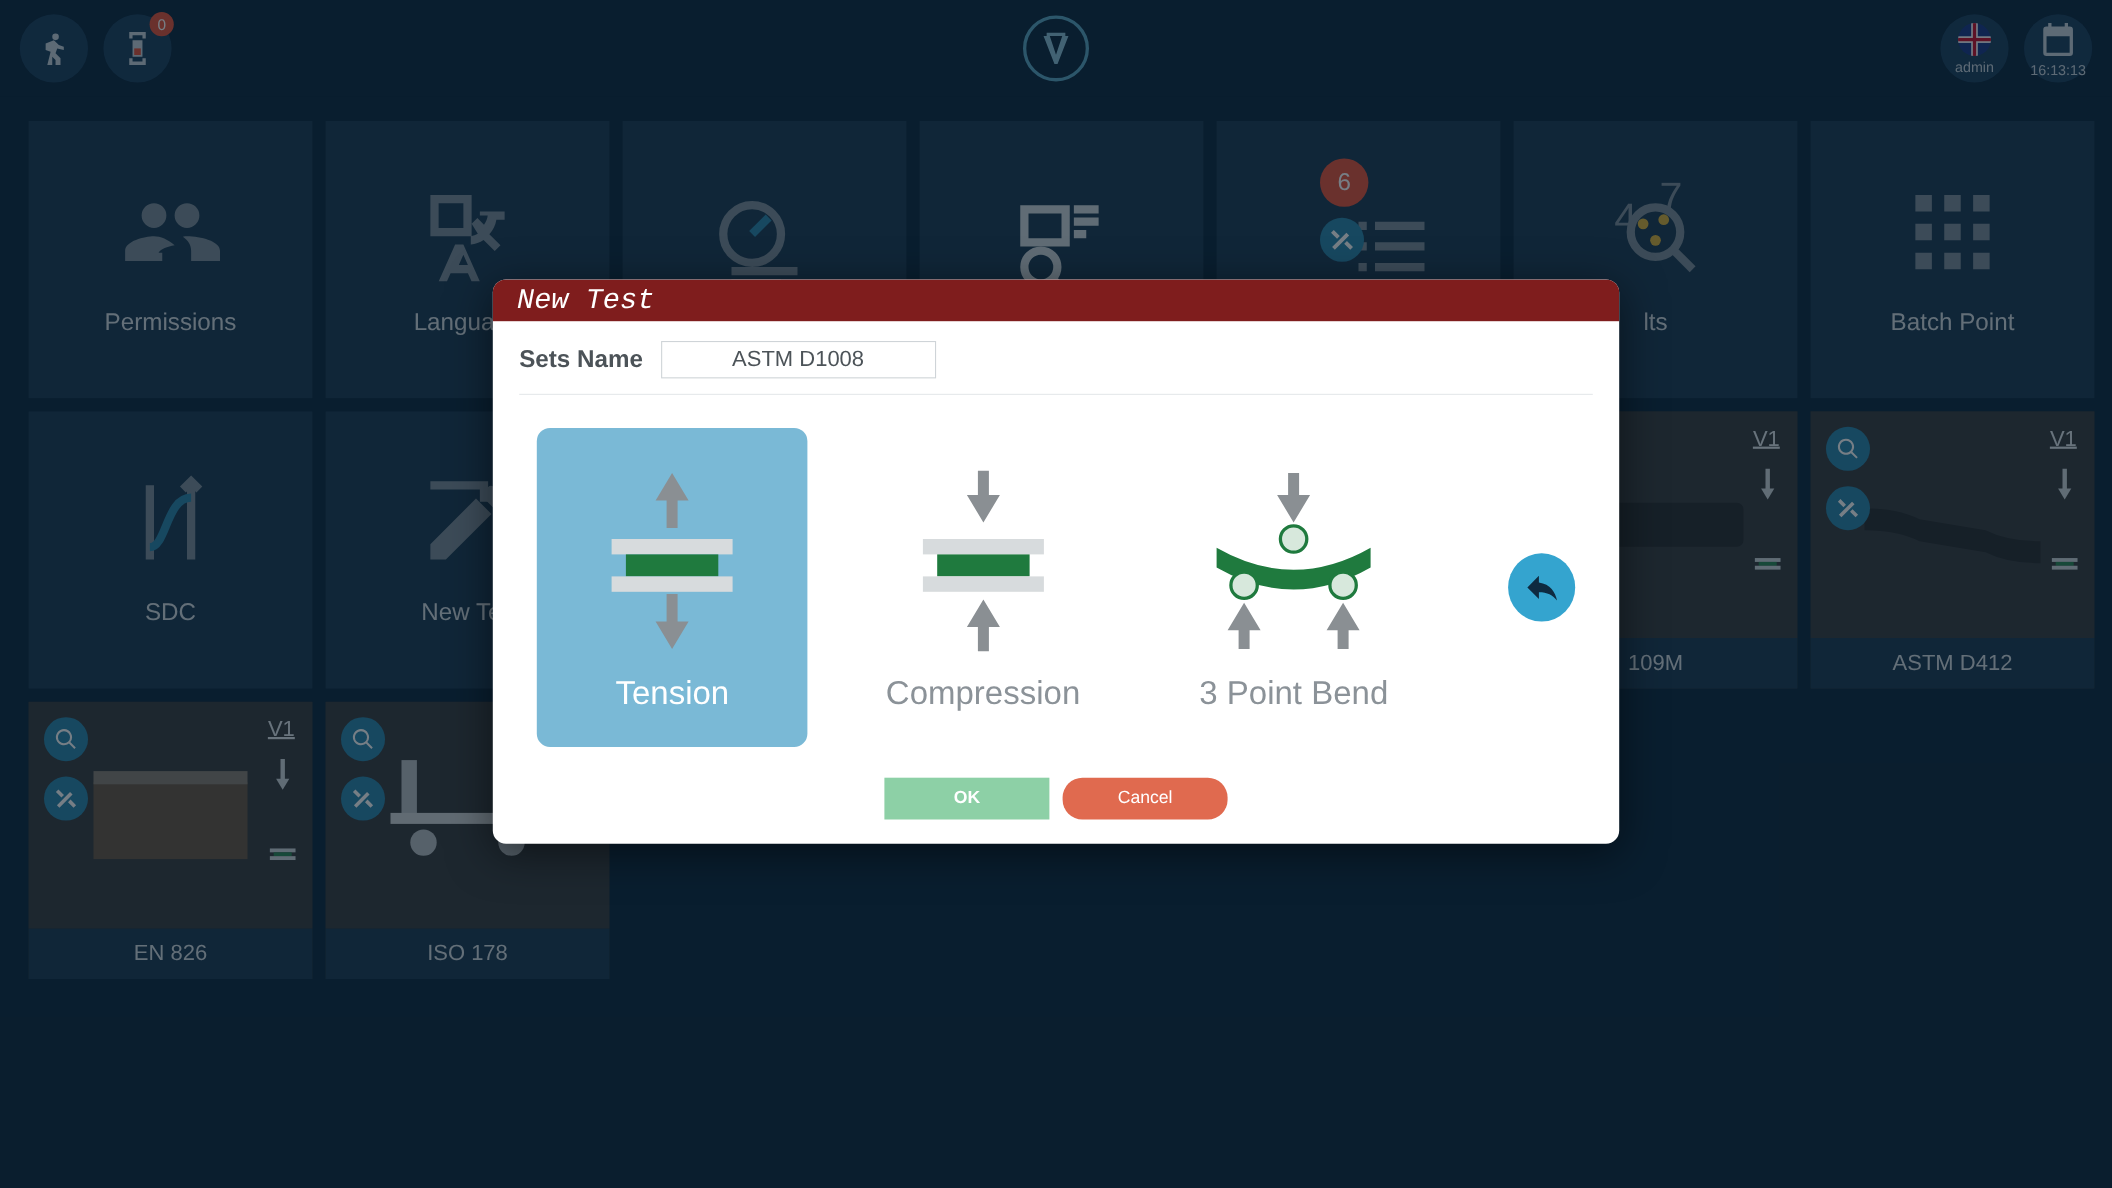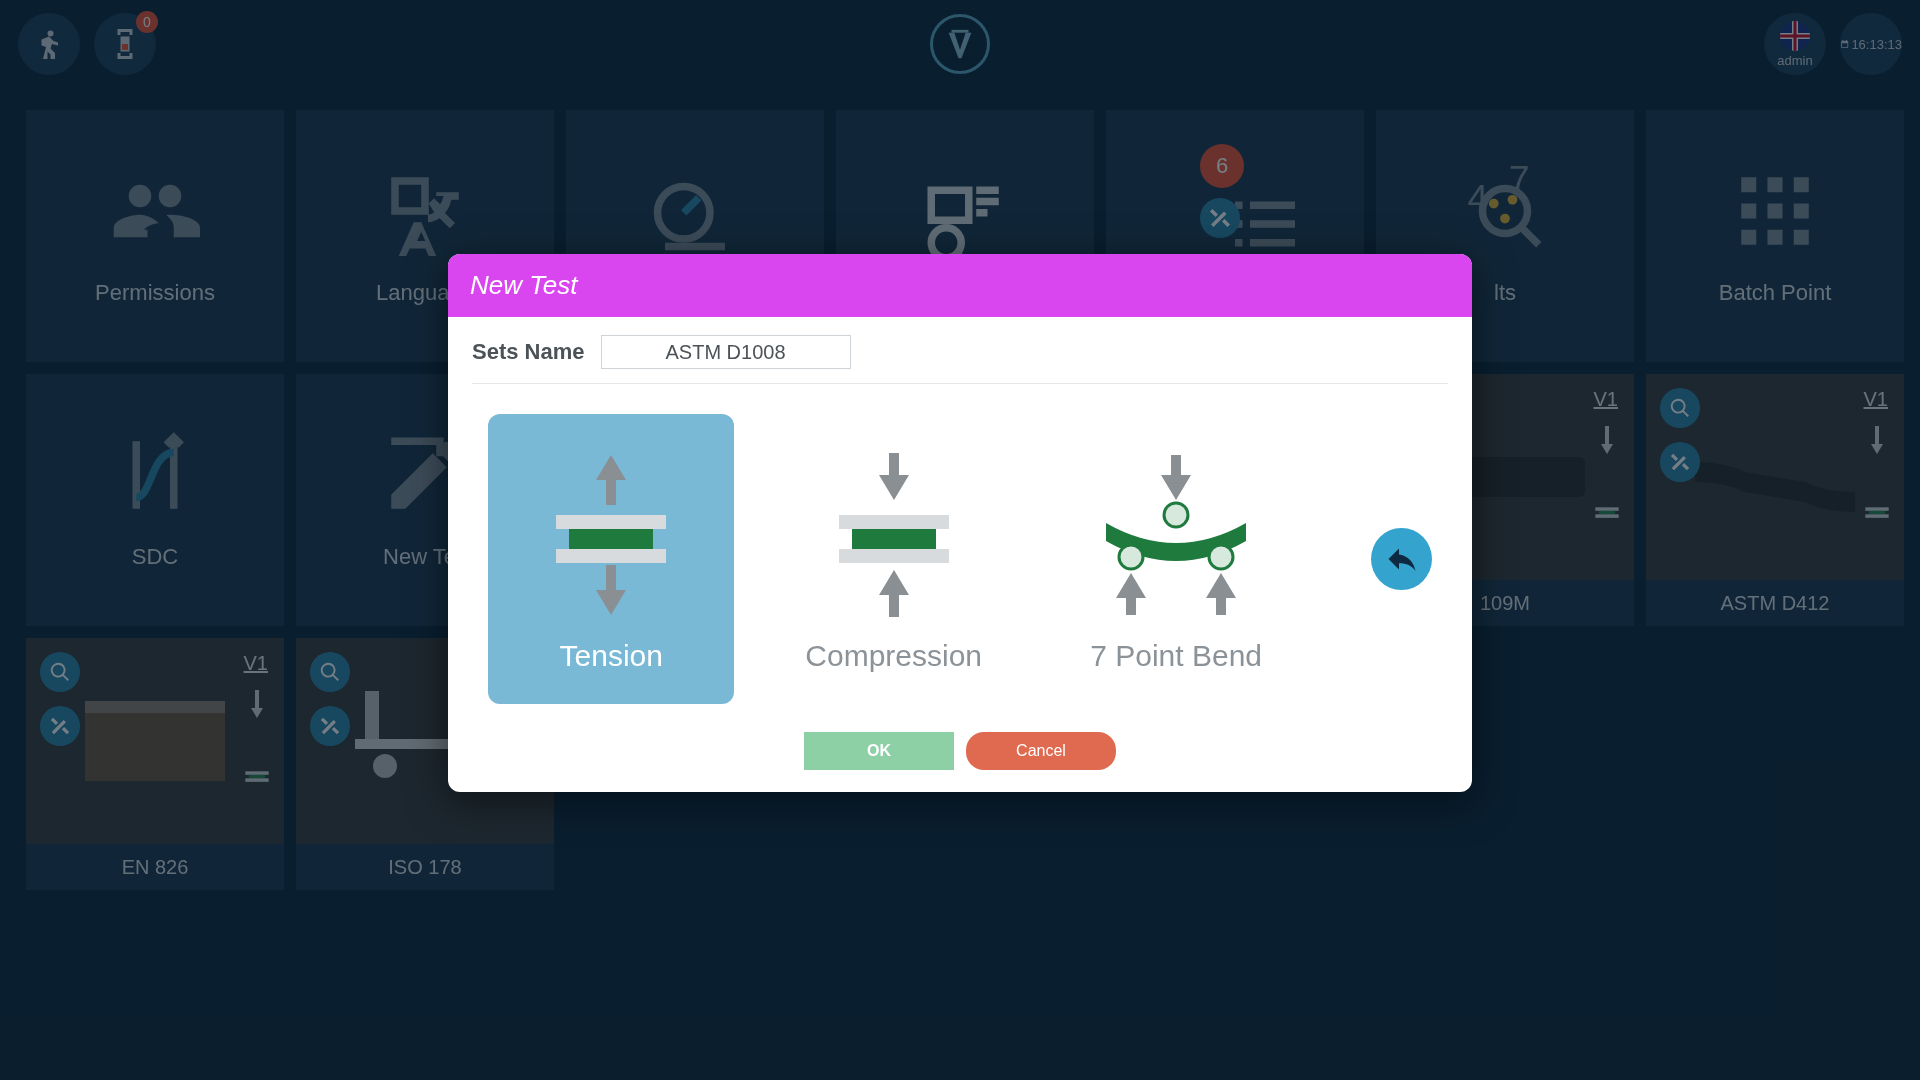--- a/index.html
+++ b/index.html
@@ -31,21 +31,21 @@
     position: absolute; left: 50%; top: 14px; transform: translateX(-50%);
     width: 60px; height: 60px; border: 3px solid #5ba7c4; border-radius: 50%;
     display: flex; align-items: center; justify-content: center;
     color: #8cc2d8; font-weight: bold; font-size: 30px;
   }
   .flag-btn {
     flex-direction: column; font-size: 13px; gap: 2px;
   }
   .flag-ico { width: 30px; height: 30px; border-radius: 50%; overflow: hidden; display:flex; align-items:center; justify-content:center; }
   .flag-ico svg { width: 30px; height: 30px; }
-  .cal-btn { flex-direction: row; font-size: 13px; gap: 2px; }
+  .cal-btn { flex-direction: column; font-size: 13px; gap: 2px; }
 
   
   .grid {
     position: absolute; top: 110px; left: 26px; right: 26px;
     display: grid; grid-template-columns: repeat(7, 258px); gap: 12px;
     justify-content: start;
   }
   .tile {
     width: 258px; height: 252px; background: #1e3d55;
     display: flex; flex-direction: column; align-items: center; justify-content: center;
@@ -100,22 +100,23 @@
     position: absolute; inset: 0; background: rgba(6, 20, 32, 0.55);
   }
 
   
   .modal {
     position: absolute; left: 448px; top: 254px; width: 1024px;
     background: #fff; border-radius: 12px; overflow: hidden;
     box-shadow: 0 8px 40px rgba(0,0,0,.5);
   }
   .modal-title {
-    background: #d946ef; color: #fff; font-style: italic; font-size: 26px;
-    padding: 16px 22px;
+    background: #7f1d1d; color: #fff; font-style: italic; font-size: 26px;
+    padding: 4px 22px;
+    font-family: Liberation Mono, monospace;
   }
   .modal-body { padding: 18px 24px 22px; }
   .form-row {
     display: flex; align-items: center; gap: 16px;
     padding-bottom: 14px; border-bottom: 1px solid #e5e8ea; margin-bottom: 30px;
   }
   .form-row label { color: #4c5358; font-size: 22px; font-weight: 600; }
   .form-row input {
     width: 250px; height: 34px; border: 1px solid #cfd4d8;
     text-align: center; font-size: 20px; color: #4c5358;
@@ -447,21 +448,21 @@
           <svg viewBox="0 0 180 180">
             <path d="M90 55 75 30h10V10h10v20h10Z" fill="#8a8f93"></path>
             <circle cx="90" cy="70" r="12" fill="#d7e8dc" stroke="#1f7a3e" stroke-width="3"></circle>
             <path d="M20 78 Q90 118 160 78 L160 96 Q90 136 20 96 Z" fill="#1f7a3e"></path>
             <circle cx="45" cy="112" r="12" fill="#d7e8dc" stroke="#1f7a3e" stroke-width="3"></circle>
             <circle cx="135" cy="112" r="12" fill="#d7e8dc" stroke="#1f7a3e" stroke-width="3"></circle>
             <path d="M45 128 30 153h10v17h10v-17h10Z" fill="#8a8f93"></path>
             <path d="M135 128 120 153h10v17h10v-17h10Z" fill="#8a8f93"></path>
           </svg>
         </div>
-        <span>7 Point Bend</span>
+        <span>3 Point Bend</span>
       </div>
 
       <div class="nav-arrow">
         <svg viewBox="0 0 24 24">
             <path d="M10 9V5l-7 7 7 7v-4.1c5 0 8.5 1.6 11 5.1-1-5-4-10-11-11Z"></path>
           </svg>
       </div>
     </div>
 
     <div class="btn-row">

